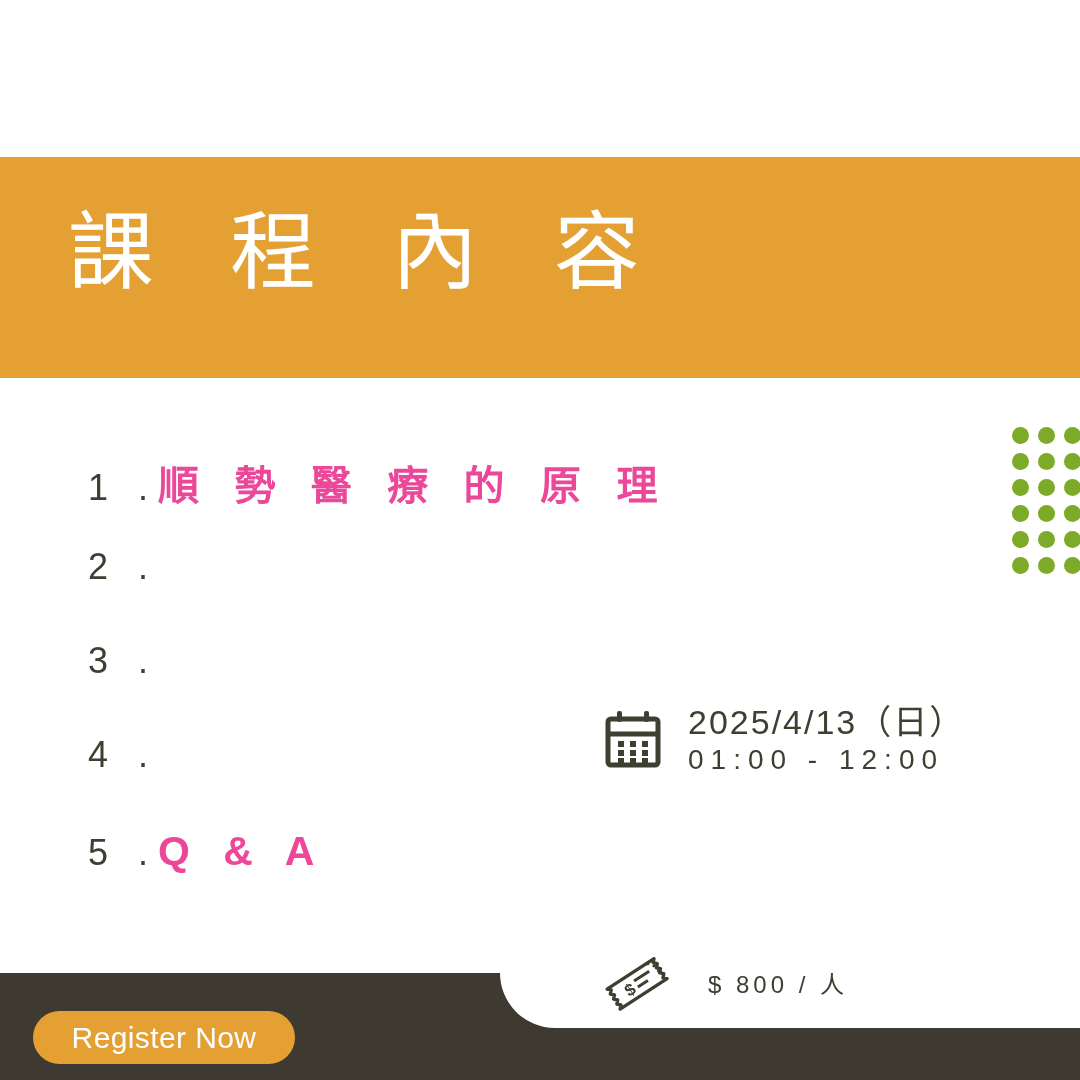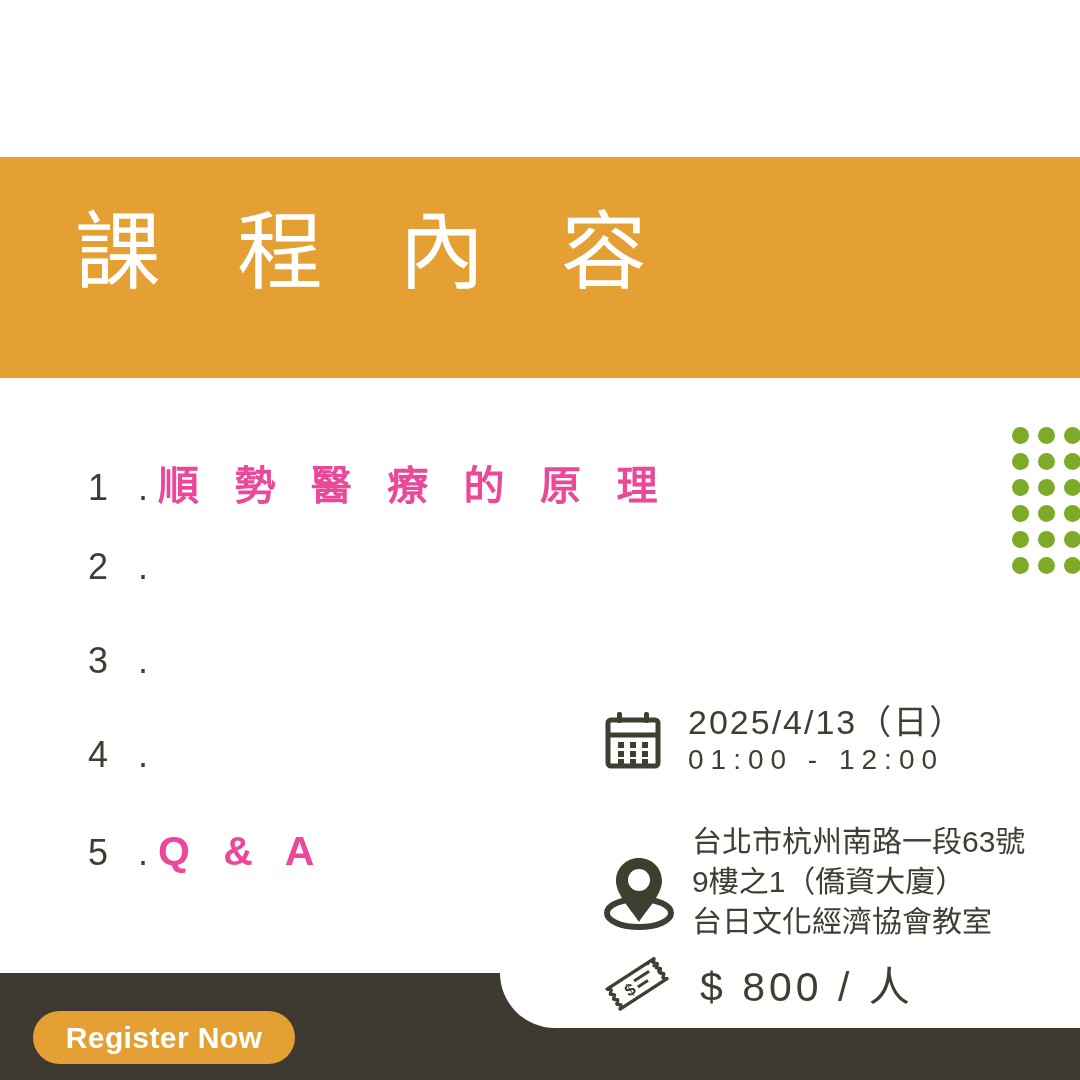--- a/index.html
+++ b/index.html
@@ -26,21 +26,21 @@
   .title-band {
     position: absolute;
     left: 0;
     top: 157px;
     width: 1080px;
     height: 221px;
     background: #E5A033;
   }
   .title-text {
     position: absolute;
-    left: 75px;
+    left: 68px;
     top: 52px;
     font-size: 86px;
     line-height: 1;
     color: #ffffff;
     letter-spacing: 26px;
     font-weight: 400;
     white-space: nowrap;
   }
 
   
@@ -86,21 +86,21 @@
   }
   .dot-grid .dot {
     width: 17px;
     height: 17px;
     border-radius: 50%;
     background: #7DAB29;
   }
   .info-row {
     position: absolute;
     display: flex;
-    align-items: center;
+    align-items: flex-start;
   }
   .info-icon {
     flex: 0 0 auto;
     display: block;
   }
   .info-text {
     display: flex;
     flex-direction: column;
     justify-content: center;
   }
@@ -140,25 +140,26 @@
     white-space: nowrap;
   }
 
   
   .row-price {
     left: 600px;
     top: 950px;
   }
   .row-price .info-icon { margin-right: 22px; }
   .price-text {
-    font-size: 41px;
+    font-size: 24px;
     line-height: 70px;
     letter-spacing: 4px;
     color: #3B4031;
     white-space: nowrap;
+    margin-left: 8px;
   }
 
   
   .footer {
     position: absolute;
     left: 0;
     bottom: 0;
     width: 1080px;
     height: 120px;
     pointer-events: none;
@@ -178,21 +179,20 @@
     color: #ffffff;
     font-size: 30px;
     font-family: "Liberation Sans", "DejaVu Sans", sans-serif;
     letter-spacing: 0.4px;
     cursor: pointer;
     padding: 0;
     display: flex;
     align-items: center;
     justify-content: center;
     line-height: 1;
-    font-weight: bold;
   }
 </style>
 </head>
 <body>
 
 <div id="poster">
 
   <div class="title-band">
     <div class="title-text">課 程 內 容</div>
   </div>
@@ -261,34 +261,20 @@
         <rect x="30" y="52" width="6" height="5" fill="#3B4031"></rect>
         <rect x="42" y="52" width="6" height="5" fill="#3B4031"></rect>
       </svg>
     </span>
     <span class="info-text">
       <span class="date-main">2025/4/13（日）</span>
       <span class="date-sub">01:00 - 12:00</span>
     </span>
   </div>
 
-  <div class="info-row row-address">
-    <span class="info-icon">
-      <svg width="78" height="82" viewBox="0 0 78 82" aria-hidden="true">
-        <ellipse cx="39" cy="63" rx="32" ry="14" fill="none" stroke="#3B4031" stroke-width="6"></ellipse>
-        <path d="M39 8 C26 8 16 18 16 31 C16 45 33 62 39 72 C45 62 62 45 62 31 C62 18 52 8 39 8 Z" fill="#3B4031"></path>
-        <circle cx="39" cy="30" r="11" fill="#ffffff"></circle>
-      </svg>
-    </span>
-    <span class="info-text">
-      <span class="addr-line">台北市杭州南路一段63號</span>
-      <span class="addr-line">9樓之1（僑資大廈）</span>
-      <span class="addr-line">台日文化經濟協會教室</span>
-    </span>
-  </div>
 
   <div class="info-row row-price">
     <span class="info-icon">
       <svg width="78" height="70" viewBox="0 0 78 70" aria-hidden="true">
         <g transform="rotate(-33 39 35)">
           <path d="M10 21 l3 3 l-3 3 l3 3 l-3 3 l3 3 l-3 3 l3 3 l-3 3
                    h56 l-3 -3 l3 -3 l-3 -3 l3 -3 l-3 -3 l3 -3 l-3 -3 l3 -3 z" fill="none" stroke="#3B4031" stroke-width="3.4" stroke-linejoin="round"></path>
           <text x="24" y="40" font-family="Liberation Sans, sans-serif" font-size="17" font-weight="bold" fill="#3B4031">$</text>
           <line x1="37" y1="29" x2="55" y2="29" stroke="#3B4031" stroke-width="3"></line>
           <line x1="37" y1="36" x2="49" y2="36" stroke="#3B4031" stroke-width="3"></line>

